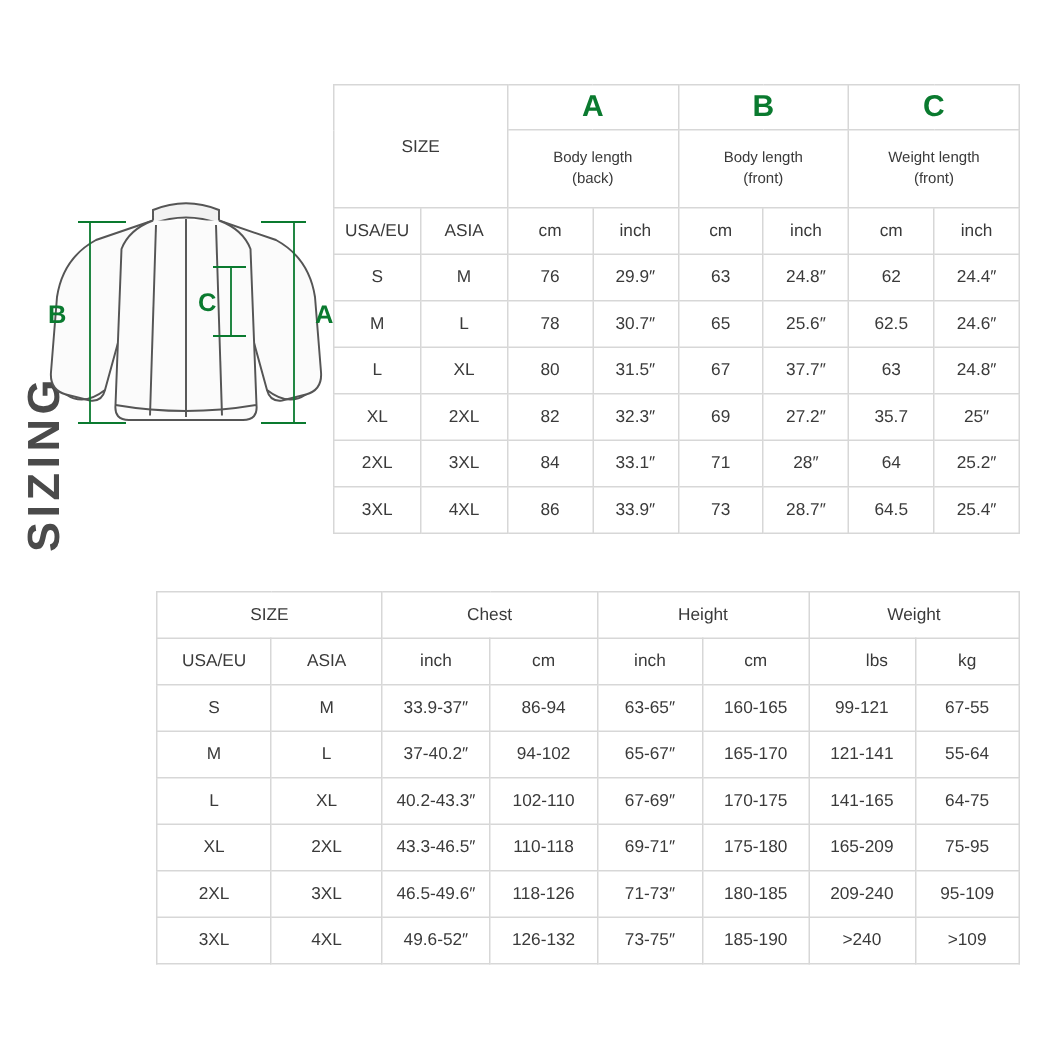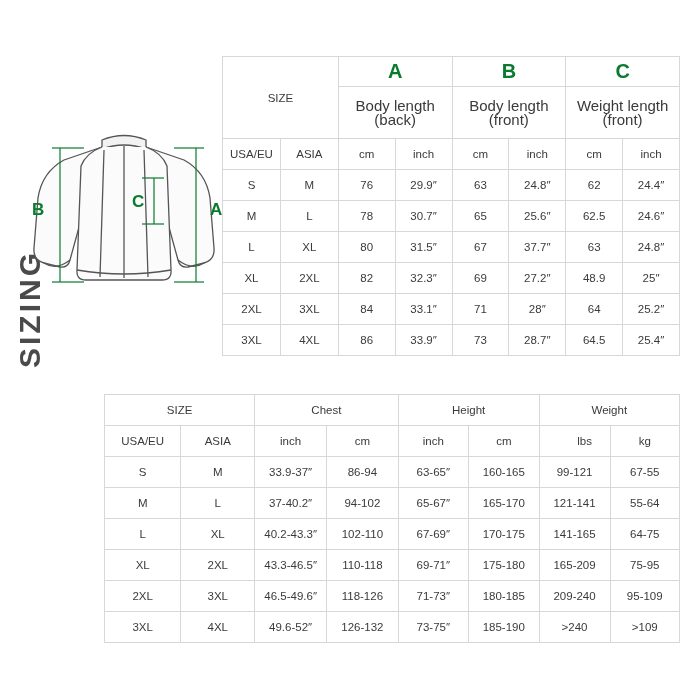--- a/index.html
+++ b/index.html
@@ -68,21 +68,21 @@
   
   #table-garment { left: 222px; top: 56px; width: 458px; }
   #table-garment td { height: 31px; }
   #table-garment .hdr-letter {
     color: #0a7a2f;
     font-size: 20px;
     font-weight: bold;
     height: 30px;
   }
   #table-garment .hdr-desc {
-    font-size: 15px;
+    font-size: 10px;
     color: #3a3a3a;
     line-height: 14px;
     height: 52px;
     margin-left: 40px;
   }
   #table-garment .size-label { font-size: 11.5px; }
 
   
   #table-body { left: 104px; top: 394px; width: 576px; }
   #table-body td { height: 31px; }
@@ -203,21 +203,21 @@
         <td>63</td>
         <td>24.8″</td>
       </tr>
       <tr>
         <td>XL</td>
         <td>2XL</td>
         <td>82</td>
         <td>32.3″</td>
         <td>69</td>
         <td>27.2″</td>
-        <td>48.9</td>
+        <td>35.7</td>
         <td>25″</td>
       </tr>
       <tr>
         <td>2XL</td>
         <td>3XL</td>
         <td>84</td>
         <td>33.1″</td>
         <td>71</td>
         <td>28″</td>
         <td>64</td>

